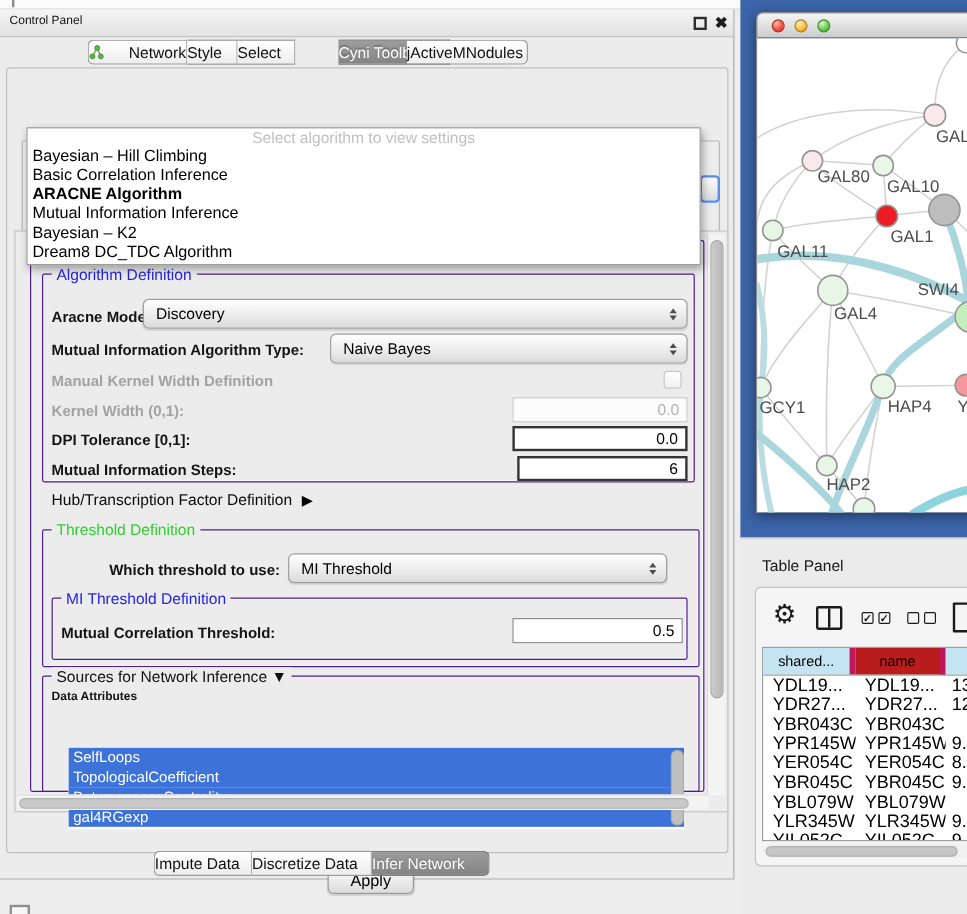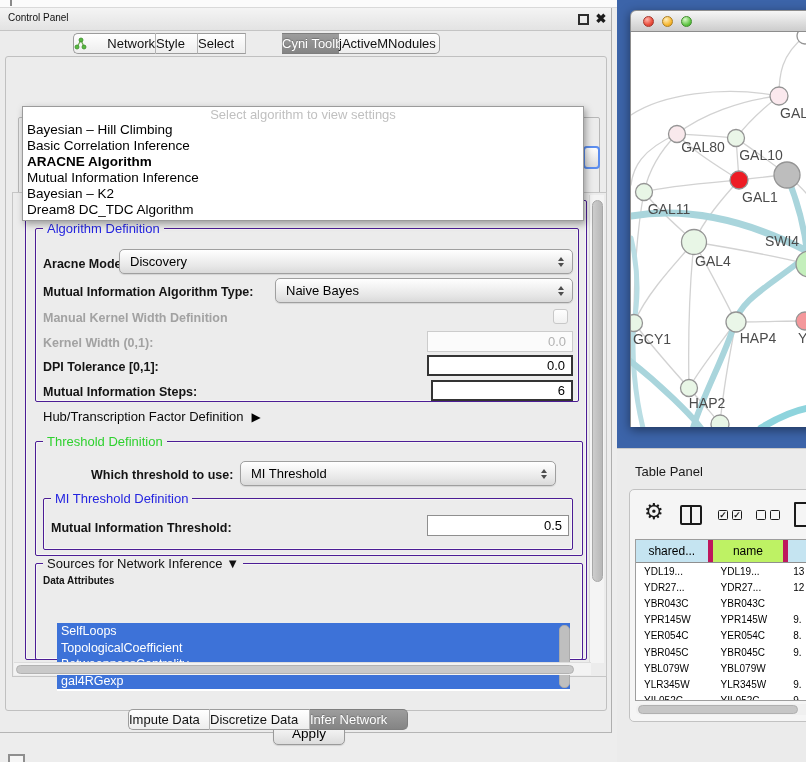--- a/index.html
+++ b/index.html
@@ -112,23 +112,23 @@
   .split-icon { position:absolute; left:50px; top:15px; width:22px; height:20px; border:2px solid #1b1b1b; border-radius:2px; }
   .split-icon::after { content:""; position:absolute; left:8px; top:0; width:2px; height:100%; background:#1b1b1b; }
   .cb-pair { position:absolute; top:20px; display:flex; gap:4px; }
   .cb { width:10px; height:10px; border:1.6px solid #1b1b1b; border-radius:1.5px; font-size:9px; line-height:8px; font-weight:bold; color:#1b1b1b; text-align:center; }
   .doc-icon { position:absolute; left:164px; top:12px; width:18px; height:25px; border:2px solid #1b1b1b; border-radius:1px; background:#f5f5f5; }
 
   .ttable { position:absolute; left:5px; top:49px; width:196px; height:162px; background:#fff; border:1px solid #9e9e9e; overflow:hidden; }
   .thead { display:flex; height:23px; border-bottom:1px solid #8f8f8f; }
   .hcell { display:flex; align-items:center; justify-content:center; font-size:12px; color:#000; border-right:5px solid #be185d; }
   .hcell.hl { background:#c5e4f1; }
-  .hcell.plainbg { background:#bef264; }
+  .hcell.plainbg { background:#b91c1c; }
   .trow { display:flex; height:16.2px; align-items:center; }
-  .tcell { font-size:10px; color:#000; padding-left:8px; white-space:nowrap; overflow:hidden; }
+  .tcell { font-size:15px; color:#000; padding-left:8px; white-space:nowrap; overflow:hidden; }
   .c0 { width:77px; } .c1 { width:76px; } .c2 { width:42px; padding-left:5px; }
   .tp-hscroll { position:absolute; left:6px; top:214px; width:190px; height:11px; background:#f0f0f0; border-radius:5px; }
   .tp-hscroll .thumb { position:absolute; left:2px; top:1px; width:160px; height:9px; border-radius:5px; background:#c6c6c6; border:1px solid #b0b0b0; }
 
   
   .mini-icon { position:absolute; left:8px; top:754px; width:17px; height:14px; border:2px solid #8f8f8f; background:#f6f6f6; }
 
   svg text { font-family:"Liberation Sans", sans-serif; }
 </style>
 </head>
@@ -385,21 +385,21 @@
         <div class="combo" style="left:227px; top:268px; width:316px;">
           <span>MI Threshold</span>
           <span class="arrows">
               <span class="tri-up"></span>
               <span class="tri-dn"></span>
             </span>
         </div>
         <div class="fs" style="left:30px; top:305px; width:530px; height:52px;">
           <span class="fs-legend blue">MI Threshold Definition</span>
         </div>
-        <span class="lbl" style="left:38px; top:328px;">Mutual Information Threshold:</span>
+        <span class="lbl" style="left:38px; top:328px;">Mutual Correlation Threshold:</span>
         <div class="field mid" style="left:414px; top:322px; width:142px;">
           <span>0.5</span>
         </div>
 
         <div class="fs" style="left:22px; top:370px; width:548px; height:97px;">
           <span class="fs-legend"><span>Sources for Network Inference</span> <span>▼</span></span>
         </div>
         <span class="lbl" style="left:30px; top:382px; font-size:10px;">Data Attributes</span>
         <div class="attr-list">
             <div class="attr-item">SelfLoops</div>

